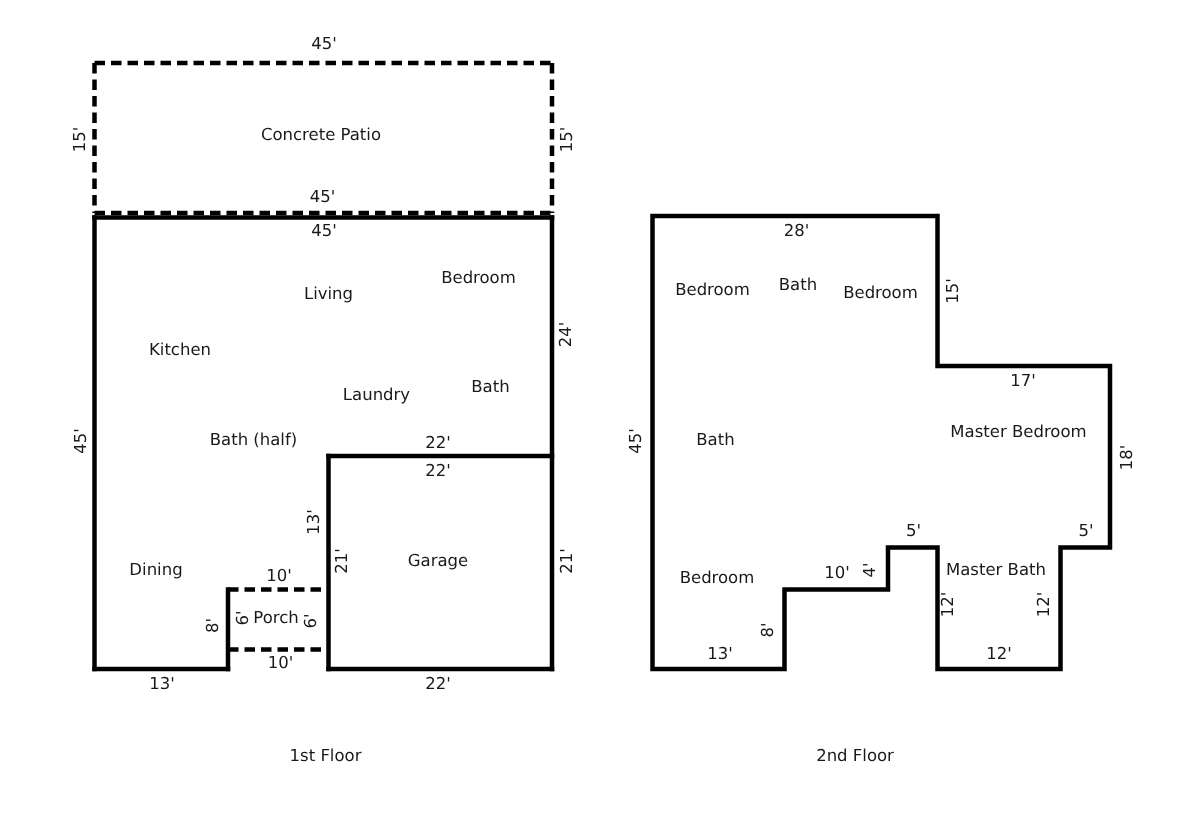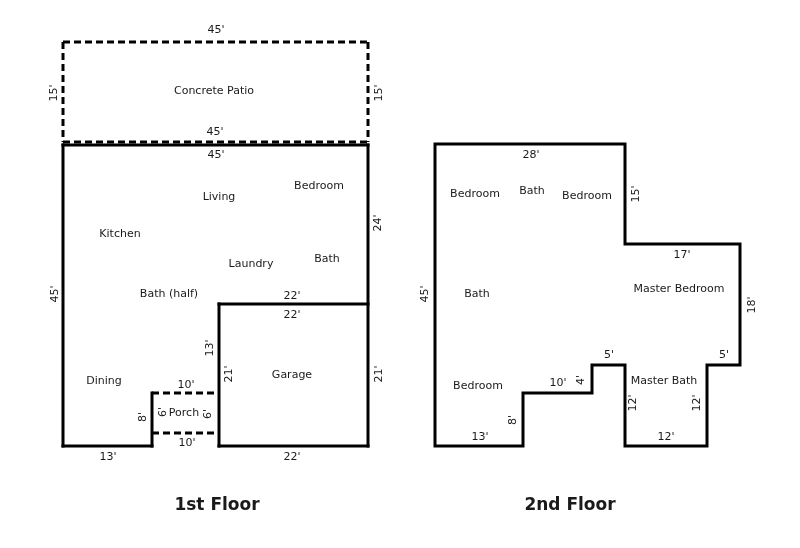--- a/index.html
+++ b/index.html
@@ -20,22 +20,22 @@
     left: 0;
     top: 0;
   }
   svg text {
     font-family: "DejaVu Sans", "Liberation Sans", sans-serif;
     font-size: 11px;
   }
   .floor-title {
     position: absolute;
     transform: translate(-50%, -50%);
-    font-size: 17px;
-    font-weight: bold;
+    font-size: 11px;
+    font-weight: normal;
     color: #1a1a1a;
     white-space: nowrap;
   }
   .floor-title.first  { left: 217px; top: 504px; }
   .floor-title.second { left: 570px; top: 504px; text-align: center; }
 </style>
 </head>
 <body>
 
 <div class="canvas">

